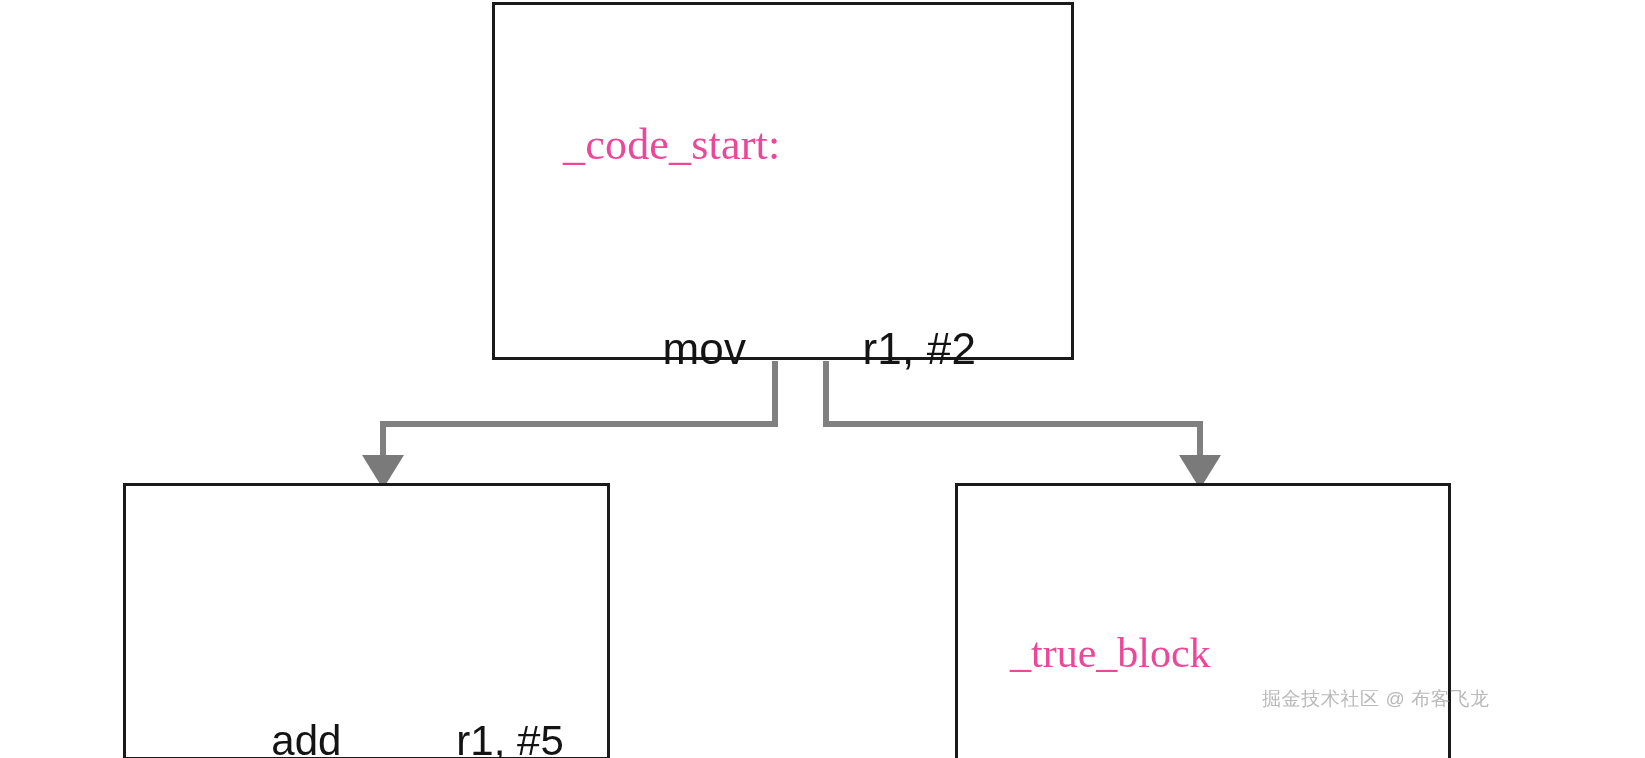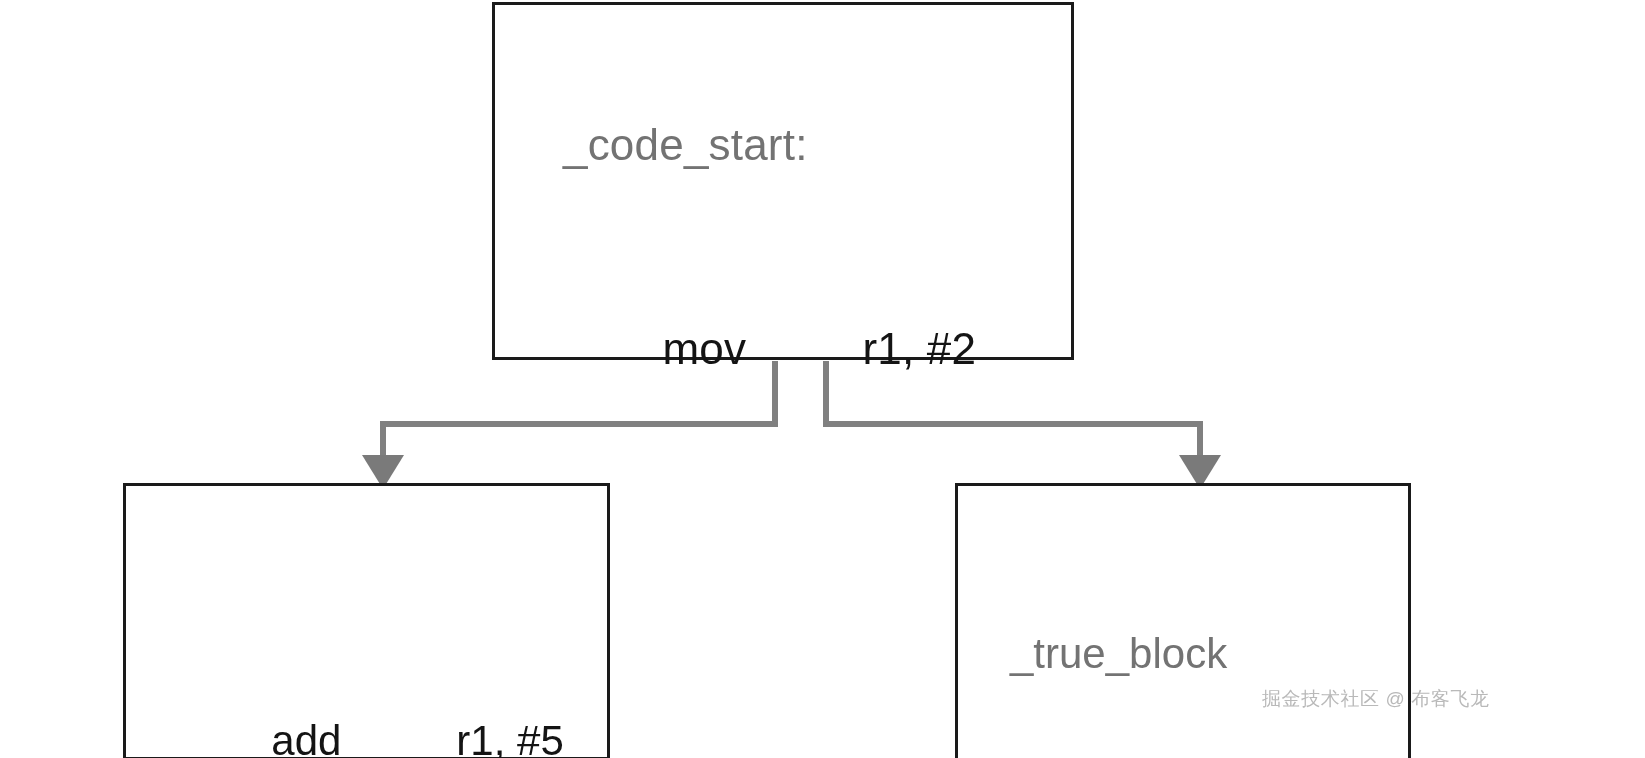--- a/index.html
+++ b/index.html
@@ -31,21 +31,22 @@
     background: #ffffff;
     border: 3px solid #1a1a1a;
   }
   .code {
     position: absolute;
     white-space: pre;
     color: #141414;
     font-weight: 400;
   }
   .label-line {
-    color: #737373;
+    color: #ec4899;
+    font-family: Liberation Serif, serif;
   }
   .mnemonic {
     display: inline-block;
   }
   
   #node-entry {
     left: 492px;
     top: 2px;
     width: 582px;
     height: 358px;
@@ -67,21 +68,21 @@
   #node-false .code {
     left: 52px;
     top: 62px;
     font-size: 42px;
     line-height: 55px;
   }
   
   #node-true {
     left: 955px;
     top: 483px;
-    width: 456px;
+    width: 496px;
     height: 275px;
     border-bottom: none;
   }
   #node-true .code {
     left: 52px;
     top: 30px;
     font-size: 42px;
     line-height: 55px;
   }
   .watermark {

